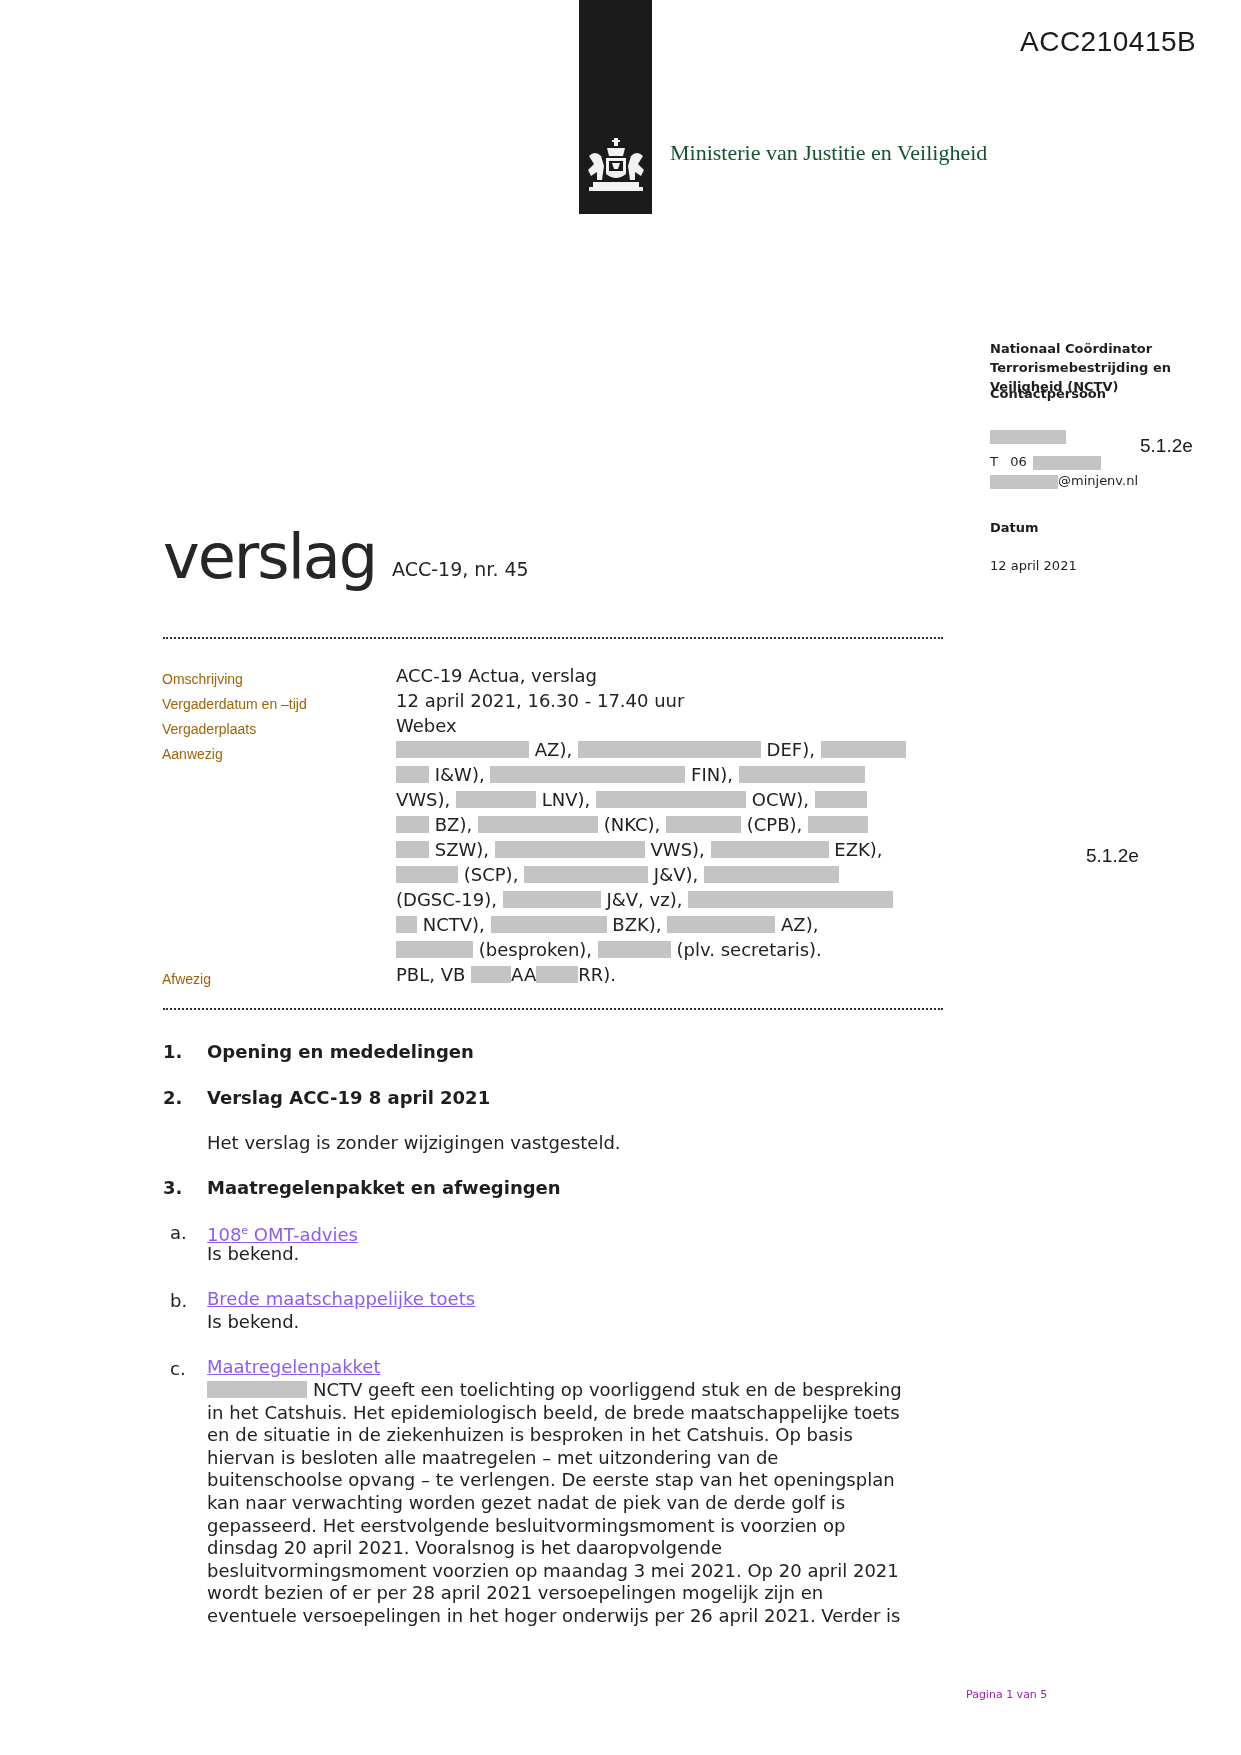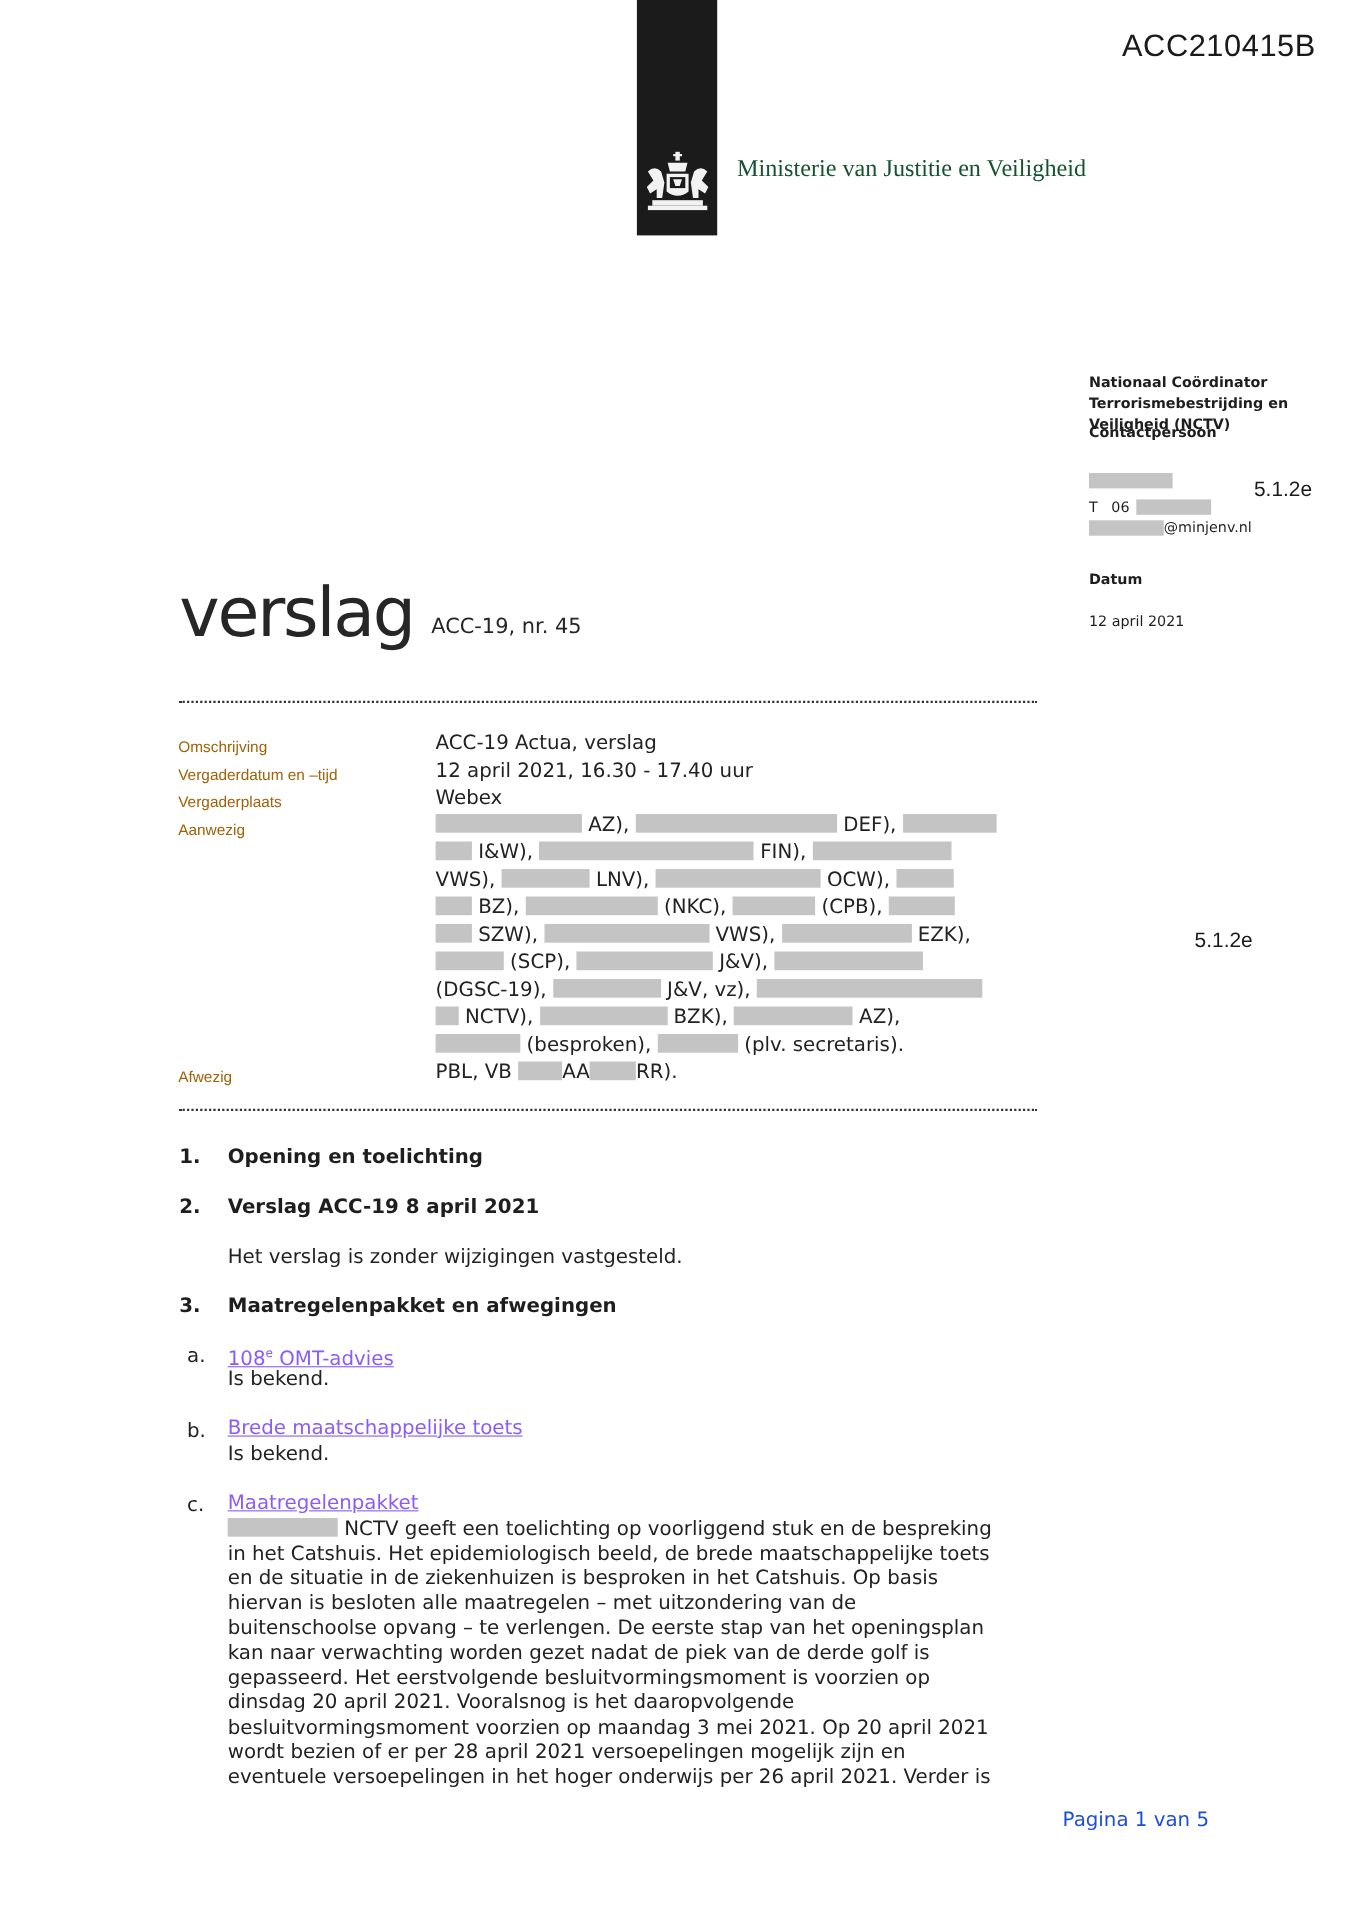--- a/index.html
+++ b/index.html
@@ -38,21 +38,21 @@
     .attend { left: 396px; top: 737px; width: 560px; font-size: 18px; line-height: 25px; color: #222; }
     .attend .redact { height: 17px; margin-top: -3px; }
 
     .h-item { left: 163px; font-size: 18px; font-weight: bold; color: #1e1e1e; }
     .h-item .num { display: inline-block; width: 44px; }
     .body-text { left: 207px; font-size: 18px; color: #222; line-height: 22.6px; text-align: right; }
     .sub-letter { left: 170px; font-size: 18px; color: #222; }
     .sub-title { left: 207px; font-size: 18px; color: #8b5cf6; text-decoration: underline; line-height: 22.6px; }
     .para { left: 207px; top: 1379px; width: 740px; font-size: 18px; line-height: 22.6px; color: #222; }
     .para .redact { width: 100px; height: 17px; margin-top: -3px; margin-right: 6px; }
-    .footer { left: 966px; top: 1644px; font-size: 18px; color: #1d4ed8; }
+    .footer { left: 966px; top: 1688px; font-size: 11px; color: #a21caf; }
   </style>
 </head>
 <body>
 
 <div class="abs doc-id">ACC210415B</div>
 
 <div class="abs logo-bar">
   <svg class="logo-crest" viewBox="0 0 62 60">
     <g fill="#f2f2f2">
       <rect x="29" y="2" width="4" height="8"></rect>
@@ -115,21 +115,21 @@
   <div><span>(DGSC-19),</span> <span class="redact" style="width:98px;height:17px"></span> <span>J&amp;V, vz),</span> <span class="redact" style="width:205px;height:17px"></span></div>
   <div><span class="redact" style="width:21px;height:17px"></span> <span>NCTV),</span> <span class="redact" style="width:116px;height:17px"></span> <span>BZK),</span> <span class="redact" style="width:108px;height:17px"></span> <span>AZ),</span></div>
   <div><span class="redact" style="width:77px;height:17px"></span> <span>(besproken),</span> <span class="redact" style="width:73px;height:17px"></span> <span>(plv. secretaris).</span></div>
   <div><span>PBL, VB</span> <span class="redact" style="width:40px;height:17px"></span><span>AA</span><span class="redact" style="width:42px;height:17px"></span><span>RR).</span></div>
 </div>
 <div class="abs meta-label" style="top:971px">Afwezig</div>
 <div class="abs ref-code ref-2">5.1.2e</div>
 
 <div class="abs dotline dot-2"></div>
 
-<div class="abs h-item" style="top:1041px"><span class="num">1.</span><span>Opening en toelichting</span></div>
+<div class="abs h-item" style="top:1041px"><span class="num">1.</span><span>Opening en mededelingen</span></div>
 <div class="abs h-item" style="top:1087px"><span class="num">2.</span><span>Verslag ACC-19 8 april 2021</span></div>
 <div class="abs body-text" style="top:1132px">Het verslag is zonder wijzigingen vastgesteld.</div>
 <div class="abs h-item" style="top:1177px"><span class="num">3.</span><span>Maatregelenpakket en afwegingen</span></div>
 
 <div class="abs sub-letter" style="top:1222px">a.</div>
 <div class="abs sub-title" style="top:1220px"><span>108</span><sup style="font-size:11px">e</sup><span> OMT-advies</span></div>
 <div class="abs body-text" style="top:1243px">Is bekend.</div>
 
 <div class="abs sub-letter" style="top:1290px">b.</div>
 <div class="abs sub-title" style="top:1288px">Brede maatschappelijke toets</div>

